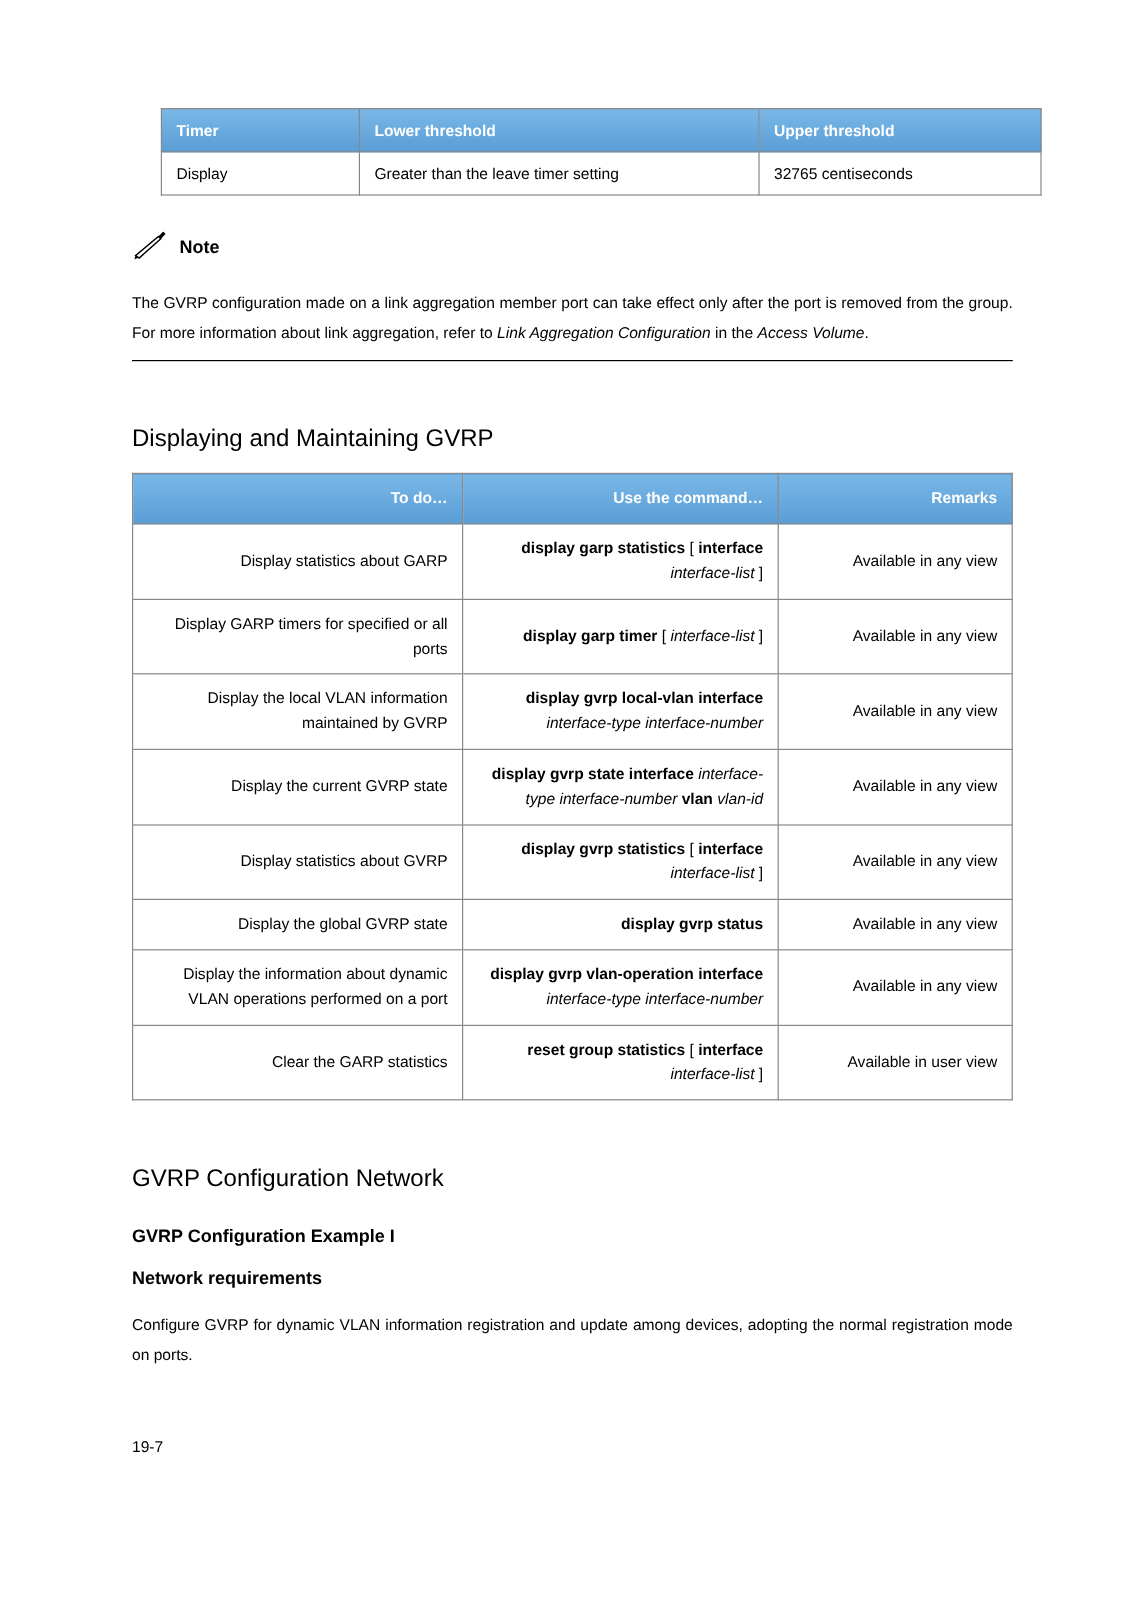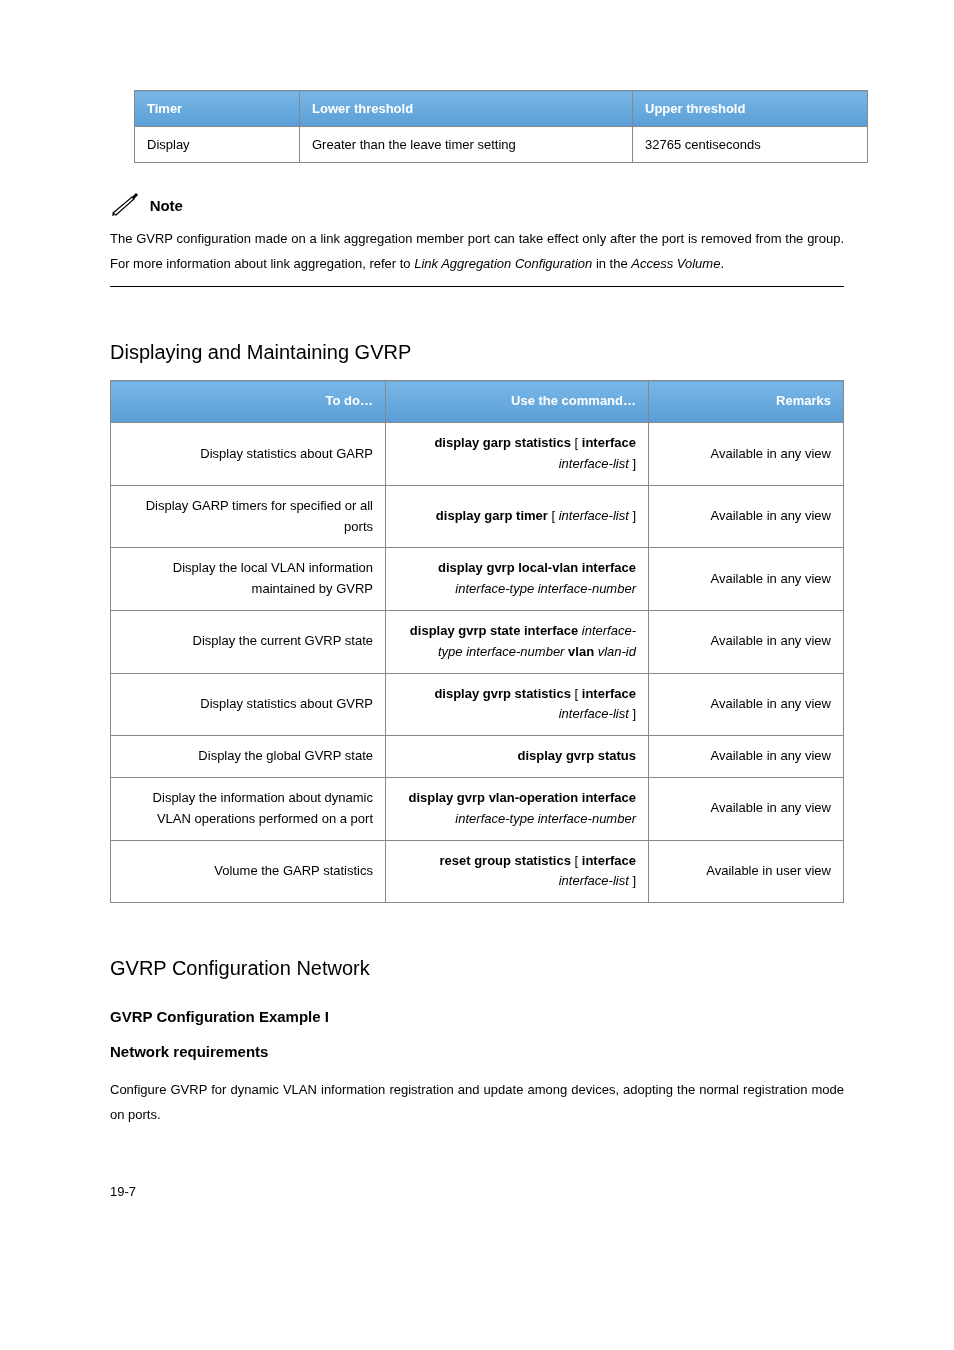--- a/index.html
+++ b/index.html
@@ -40,21 +40,21 @@
   }
   .note-row svg {
     vertical-align: -6px;
     margin-right: 2px;
   }
   .note-label {
     font-weight: bold;
     font-size: 15px;
   }
   .note-body {
-    margin-top: 10px;
+    margin-top: 24px;
     line-height: 1.9;
     text-align: justify;
   }
   .note-body .italic { font-style: italic; }
   hr.sep {
     border: none;
     border-top: 1px solid #000;
     margin-top: 10px;
   }
   h2.h2 {
@@ -198,21 +198,21 @@
 
       <tr>
         <td>Display the information about dynamic VLAN operations performed on a port</td>
         <td>
           <span class="cmd">display gvrp vlan-operation interface</span><span class="arg"> interface-type interface-number</span>
         </td>
         <td>Available in any view</td>
       </tr>
 
       <tr>
-        <td>Volume the GARP statistics</td>
+        <td>Clear the GARP statistics</td>
         <td>
           <span class="cmd">reset group statistics</span><span> [ </span><span class="cmd">interface</span><span class="arg"> interface-list</span><span> ]</span>
         </td>
         <td>Available in user view</td>
       </tr>
     </tbody>
   </table>
 
   <h2 class="h2">GVRP Configuration Network</h2>
   <h3 class="h3">GVRP Configuration Example I</h3>

